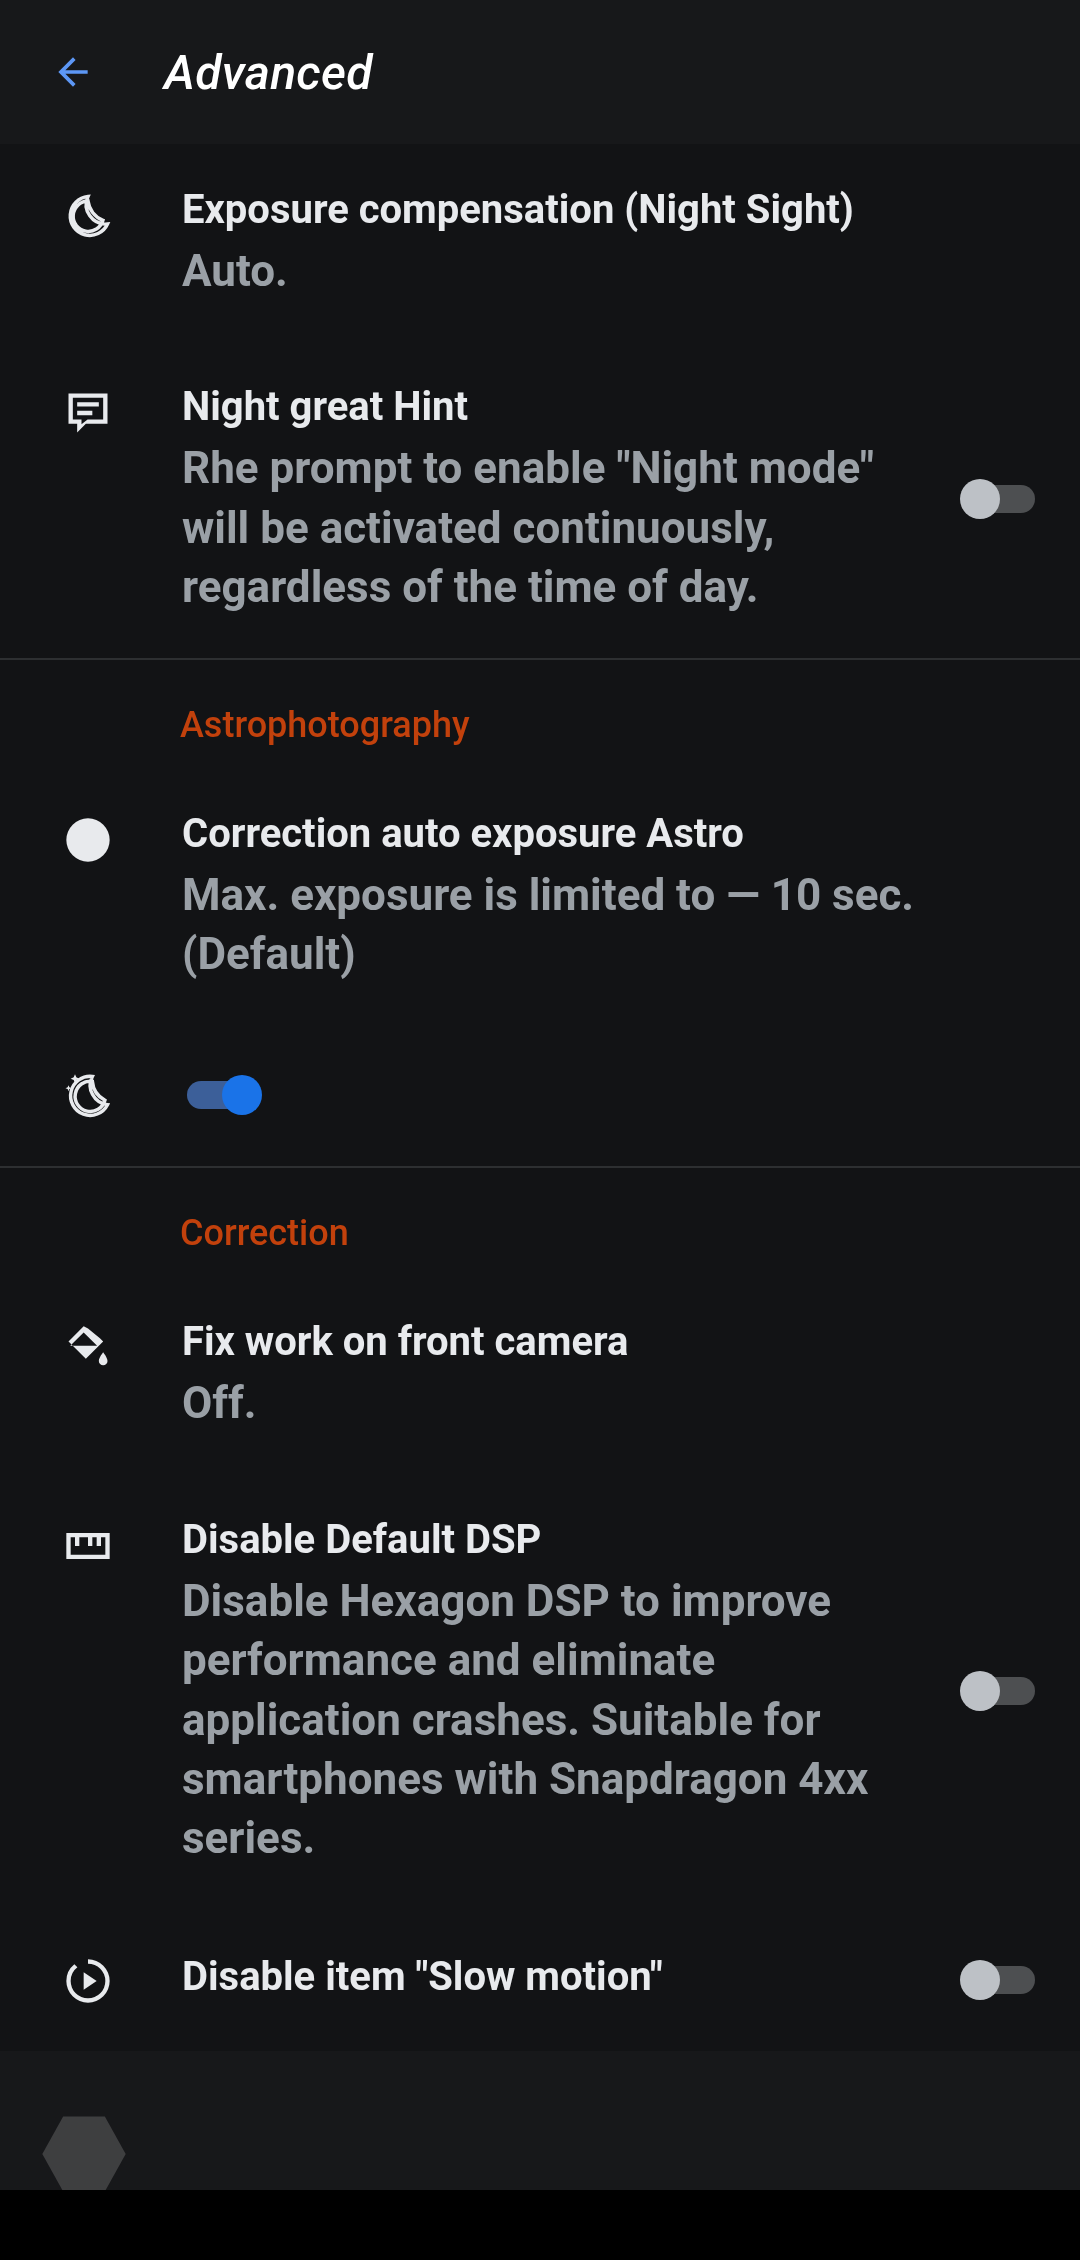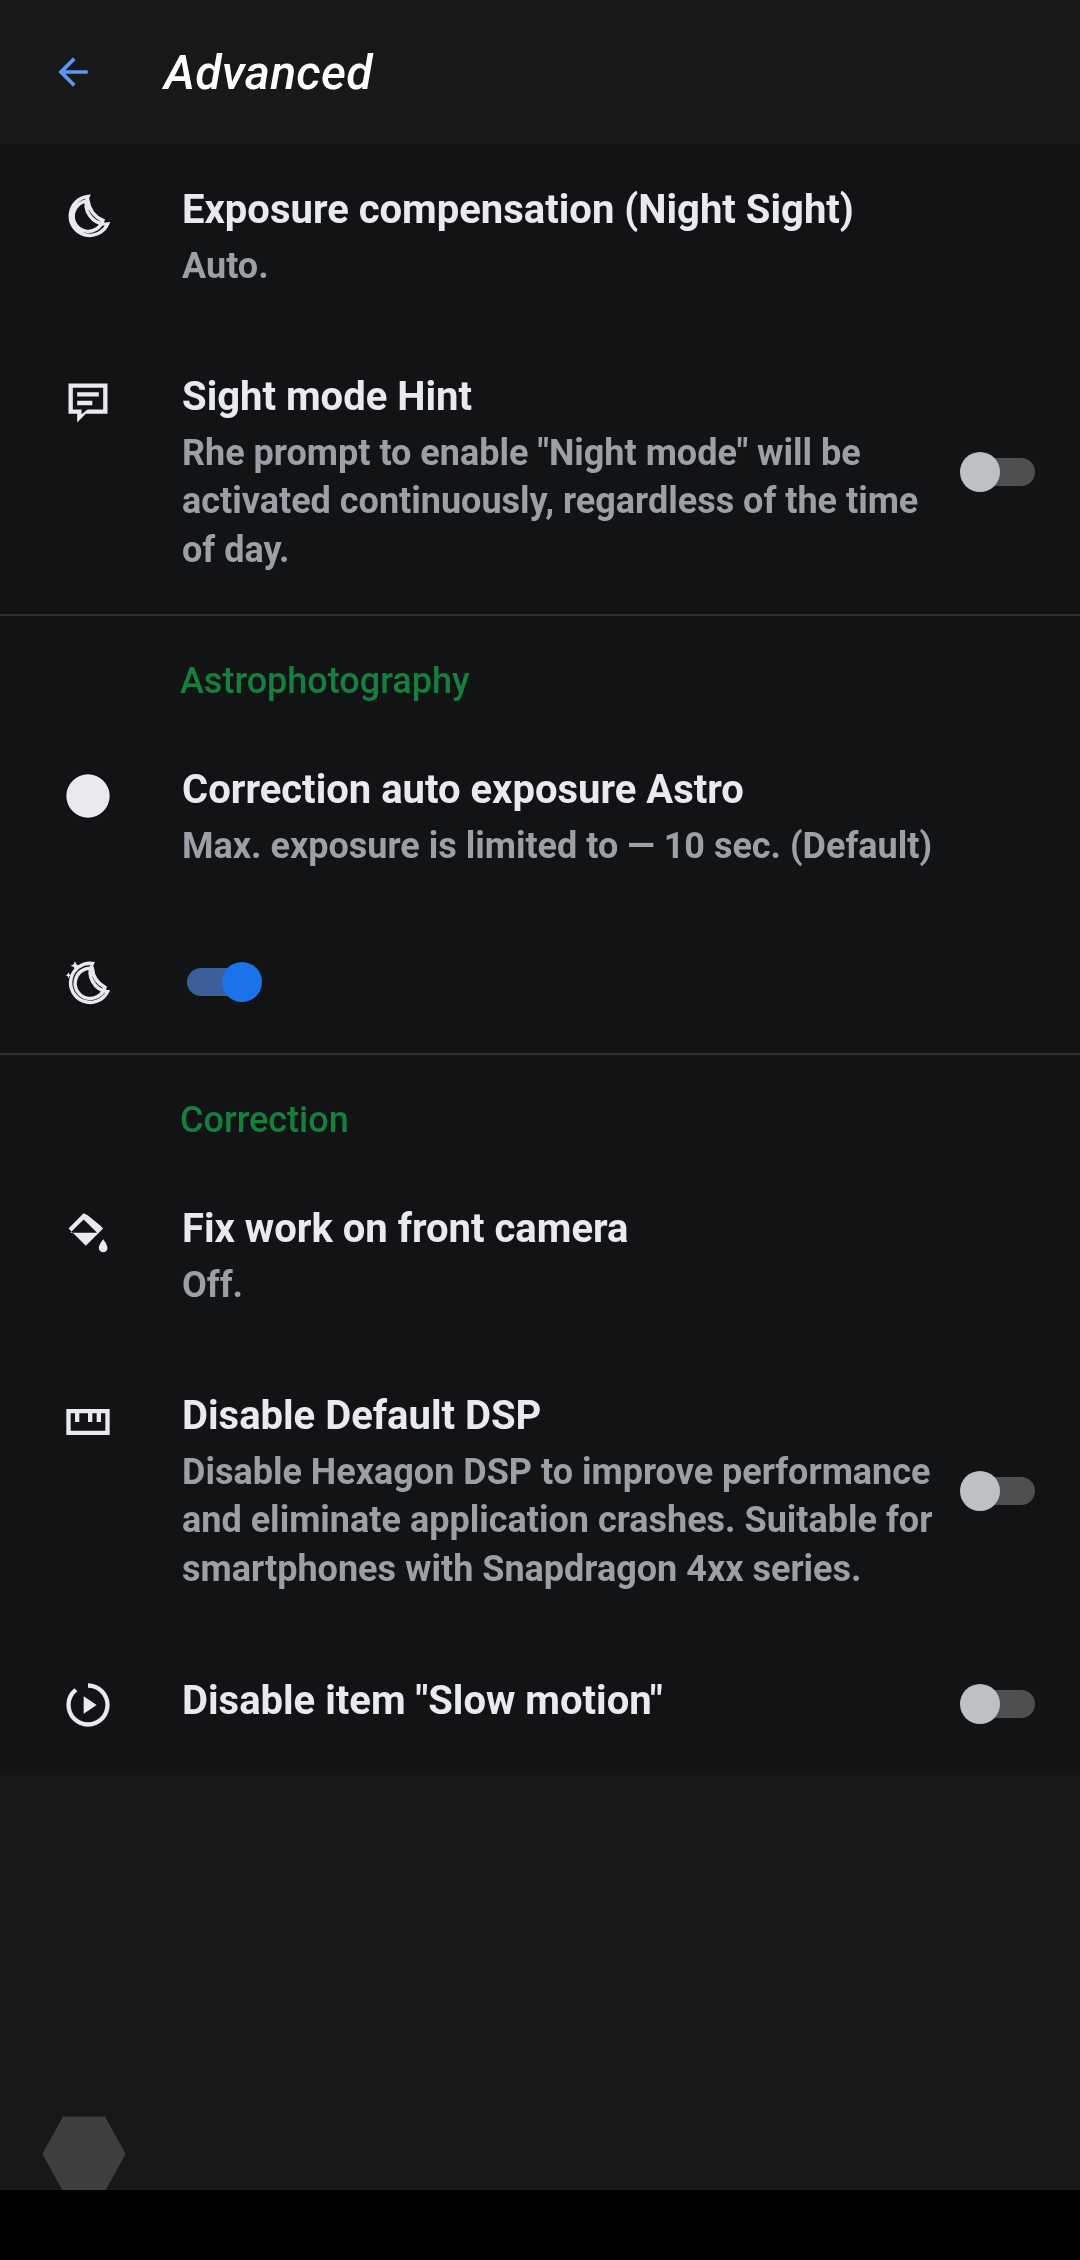--- a/index.html
+++ b/index.html
@@ -69,21 +69,21 @@
       padding-right: 20px;
       font-weight: bold;
     }
     .row-title {
       font-size: 40px;
       color: #e8eaed;
       line-height: 1.3;
       margin-bottom: 6px;
     }
     .row-subtitle {
-      font-size: 36px;
+      font-size: 44px;
       color: #9aa0a6;
       line-height: 1.35;
     }
     .row-control {
       flex-shrink: 0;
       display: flex;
       align-items: center;
     }
     .toggle {
       width: 80px;
@@ -122,21 +122,21 @@
     .section-divider {
       height: 2px;
       background: #2d2f31;
     }
     .section-header {
       padding: 44px 40px 22px 180px;
     }
     .section-title {
       font-size: 36px;
       font-weight: 500;
-      color: #15803d;
+      color: #c2410c;
     }
     .nav-bar {
       position: absolute;
       bottom: 0;
       width: 100%;
       height: 70px;
       background: #000;
     }
     .watermark {
       position: absolute;
@@ -173,21 +173,21 @@
     </div>
   </div>
 
   <div class="row">
     <div class="row-icon">
       <svg viewBox="0 0 24 24">
           <path d="M3 3h18v14H11l-4 4v-4H3V3zm2 2v10h4v2.2L11.8 15H19V5H5zm2 2h10v2H7V7zm0 4h7v2H7v-2z"></path>
         </svg>
     </div>
     <div class="row-text">
-      <div class="row-title">Sight mode Hint</div>
+      <div class="row-title">Night great Hint</div>
       <div class="row-subtitle">Rhe prompt to enable "Night mode" will be activated continuously, regardless of the time of day.</div>
     </div>
     <div class="row-control">
       <div class="toggle off">
         <div class="toggle-track"></div>
         <div class="toggle-thumb"></div>
       </div>
     </div>
   </div>
 

